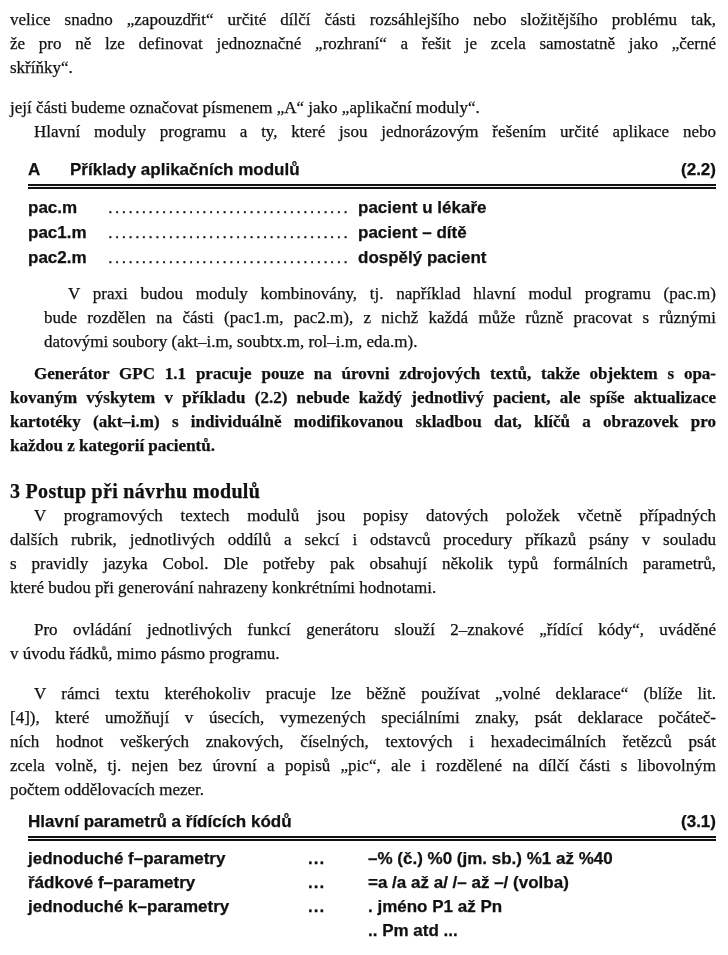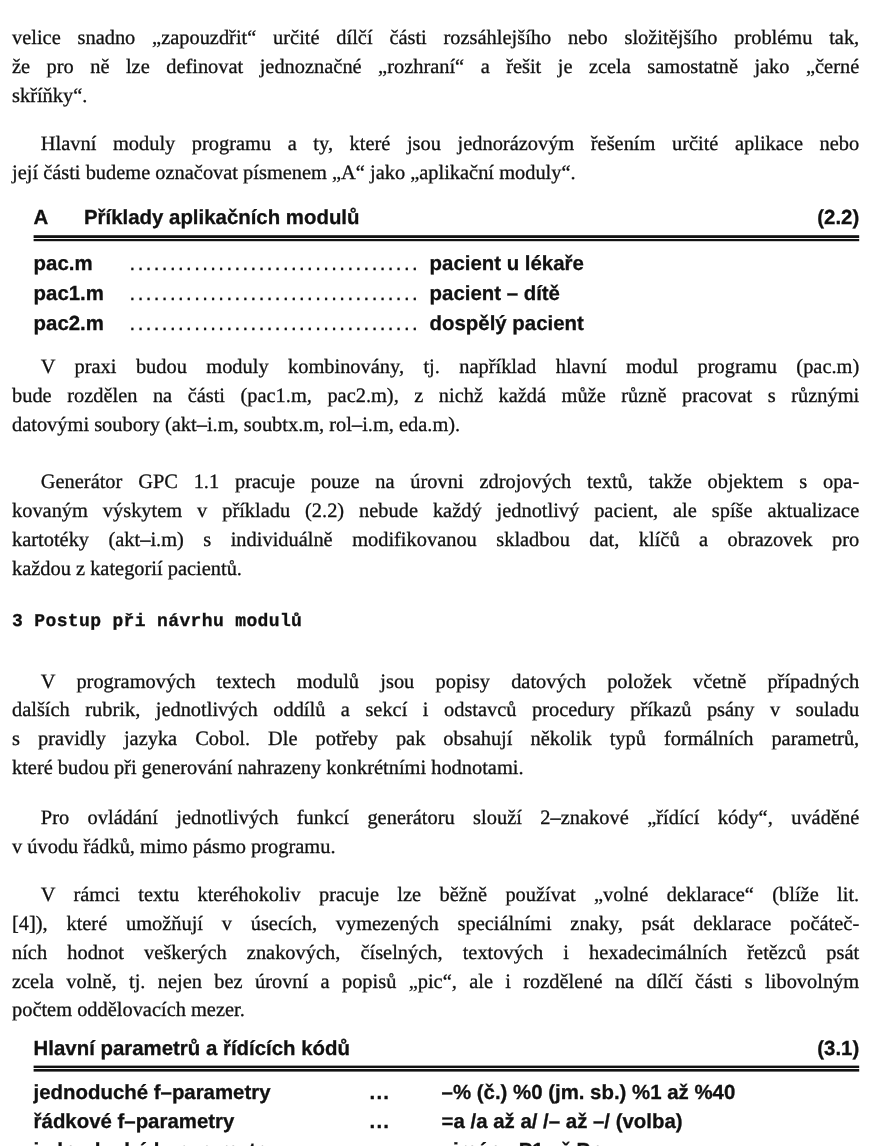--- a/index.html
+++ b/index.html
@@ -7,40 +7,39 @@
     width:728px;height:955px;
     background:#ffffff;
     color:#111111;
     font-family:"Liberation Serif", serif;
     -webkit-text-stroke:0.25px #111;
     overflow:hidden;
   }
   .page{
     box-sizing:border-box;
     width:728px;height:915px;
-    padding:20px 12px 0 10px;
+    padding:8px 12px 0 10px;
   }
   
   .para{font-size:17px;line-height:24px;}
   .line{white-space:normal;}
   .just{text-align:justify;text-align-last:justify;text-justify:inter-word;}
   .ind{padding-left:24px;}
   .para-p2{margin-top:16px;}
-  .para-p3{margin-top:12px;}
-  .para-p4{margin-top:24px;}
-  .para-p5{margin-top:24px;}
+  .para-p3{margin-top:12px;margin-left:34px;}
+  .para-p4{margin-top:8px;font-weight:bold;}
+  .para-p5{margin-top:0;}
   .para-p6{margin-top:18px;}
   .para-p7{margin-top:16px;}
   
   .section-heading{
     margin-top:20px;
-    font-size:15px;line-height:26px;
+    font-size:20px;line-height:26px;
     font-weight:bold;
     letter-spacing:0.3px;
-    font-family:Liberation Mono, monospace;
   }
   
   .exhibit{margin-left:18px;font-family:"Liberation Sans", sans-serif;}
   .exhibit-22{margin-top:14px;}
   .exhibit-31{margin-top:8px;}
   .ex-header{
     display:flex;align-items:baseline;
     font-size:17px;line-height:24px;font-weight:bold;
   }
   .ex-label{display:inline-block;width:42px;}
@@ -75,22 +74,22 @@
 
 <div class="page">
 
   <div class="para para-p1">
     <div class="line just">velice snadno „zapouzdřit“ určité dílčí části rozsáhlejšího nebo složitějšího problému tak,</div>
     <div class="line just">že pro ně lze definovat jednoznačné „rozhraní“ a řešit je zcela samostatně jako „černé</div>
     <div class="line">skříňky“.</div>
   </div>
 
   <div class="para para-p2">
+    <div class="line">její části budeme označovat písmenem „A“ jako „aplikační moduly“.</div>
     <div class="line just ind">Hlavní moduly programu a ty, které jsou jednorázovým řešením určité aplikace nebo</div>
-    <div class="line">její části budeme označovat písmenem „A“ jako „aplikační moduly“.</div>
   </div>
 
   <div class="exhibit exhibit-22">
     <div class="ex-header">
       <span class="ex-label">A</span>
       <span class="ex-title">Příklady aplikačních modulů</span>
       <span class="ex-num">(2.2)</span>
     </div>
     <div class="ex-rule"></div>
     <div class="ex-body">

